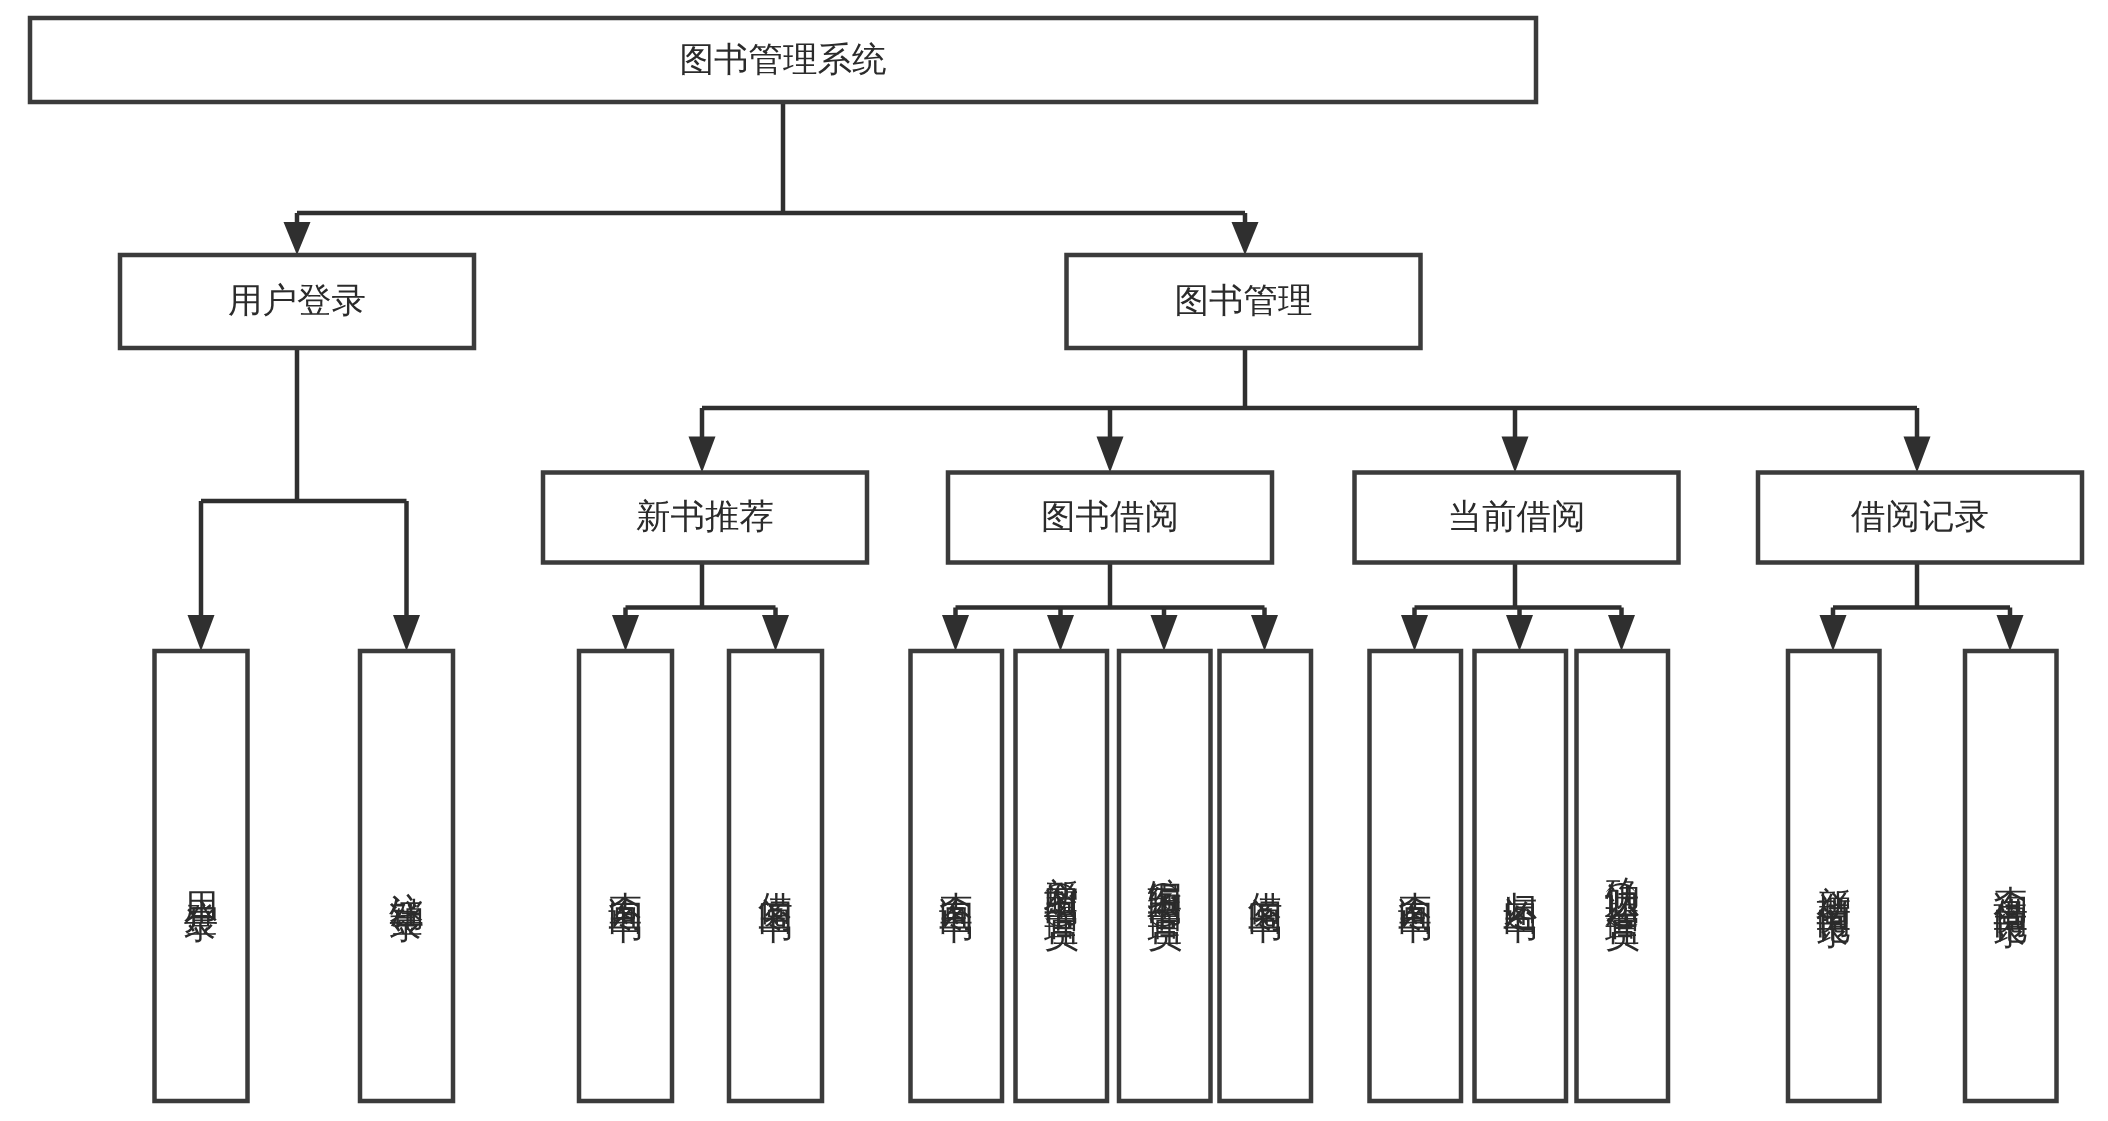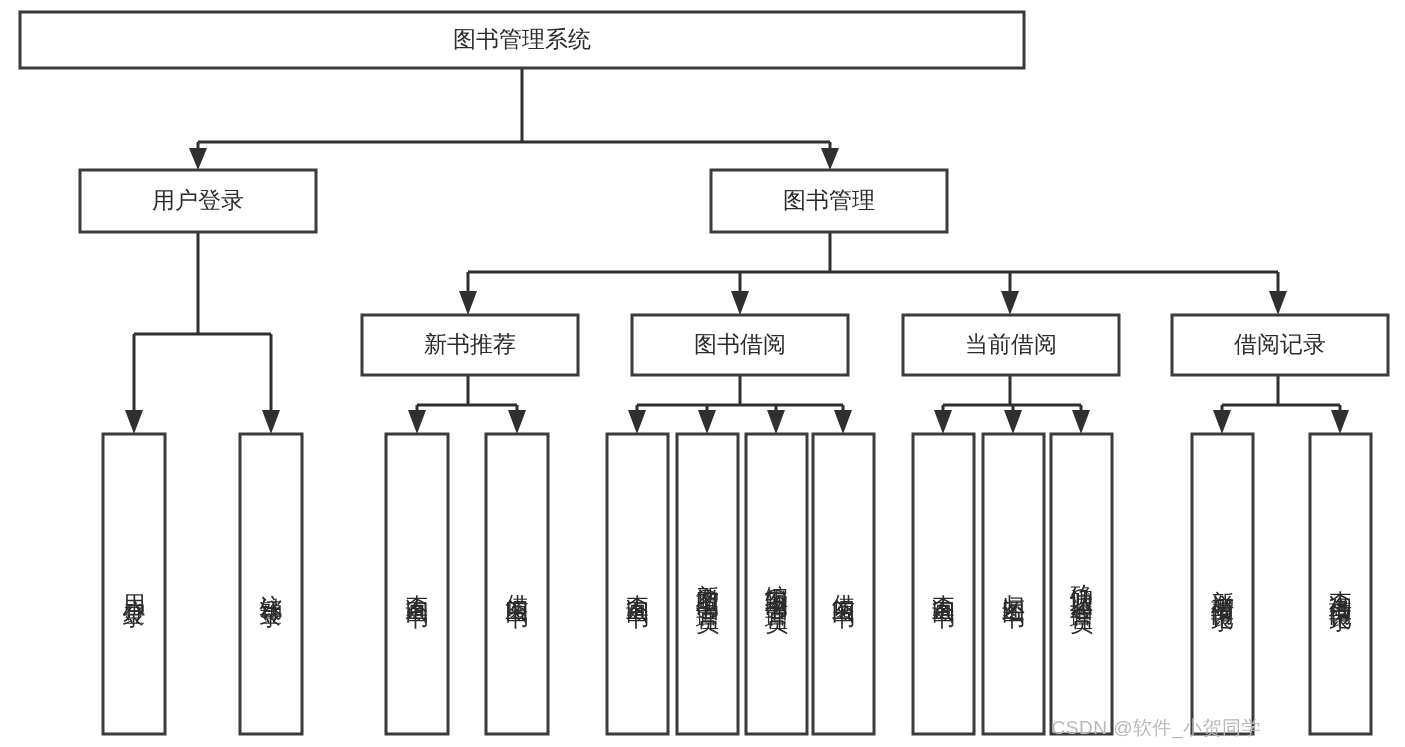--- a/index.html
+++ b/index.html
@@ -279,14 +279,13 @@
     <div class="vlabel-wrap">
         <span class="node-label-v">新增借阅记录</span>
       </div>
   </div>
   <div class="leaf-label-host" style="left:1310px; top:434px; width:61px; height:300px;">
     <div class="vlabel-wrap">
         <span class="node-label-v">查询借阅记录</span>
       </div>
   </div>
 
-  <div class="watermark">CSDN @软件_小贺同学</div>
 </div>
 
 </body></html>

